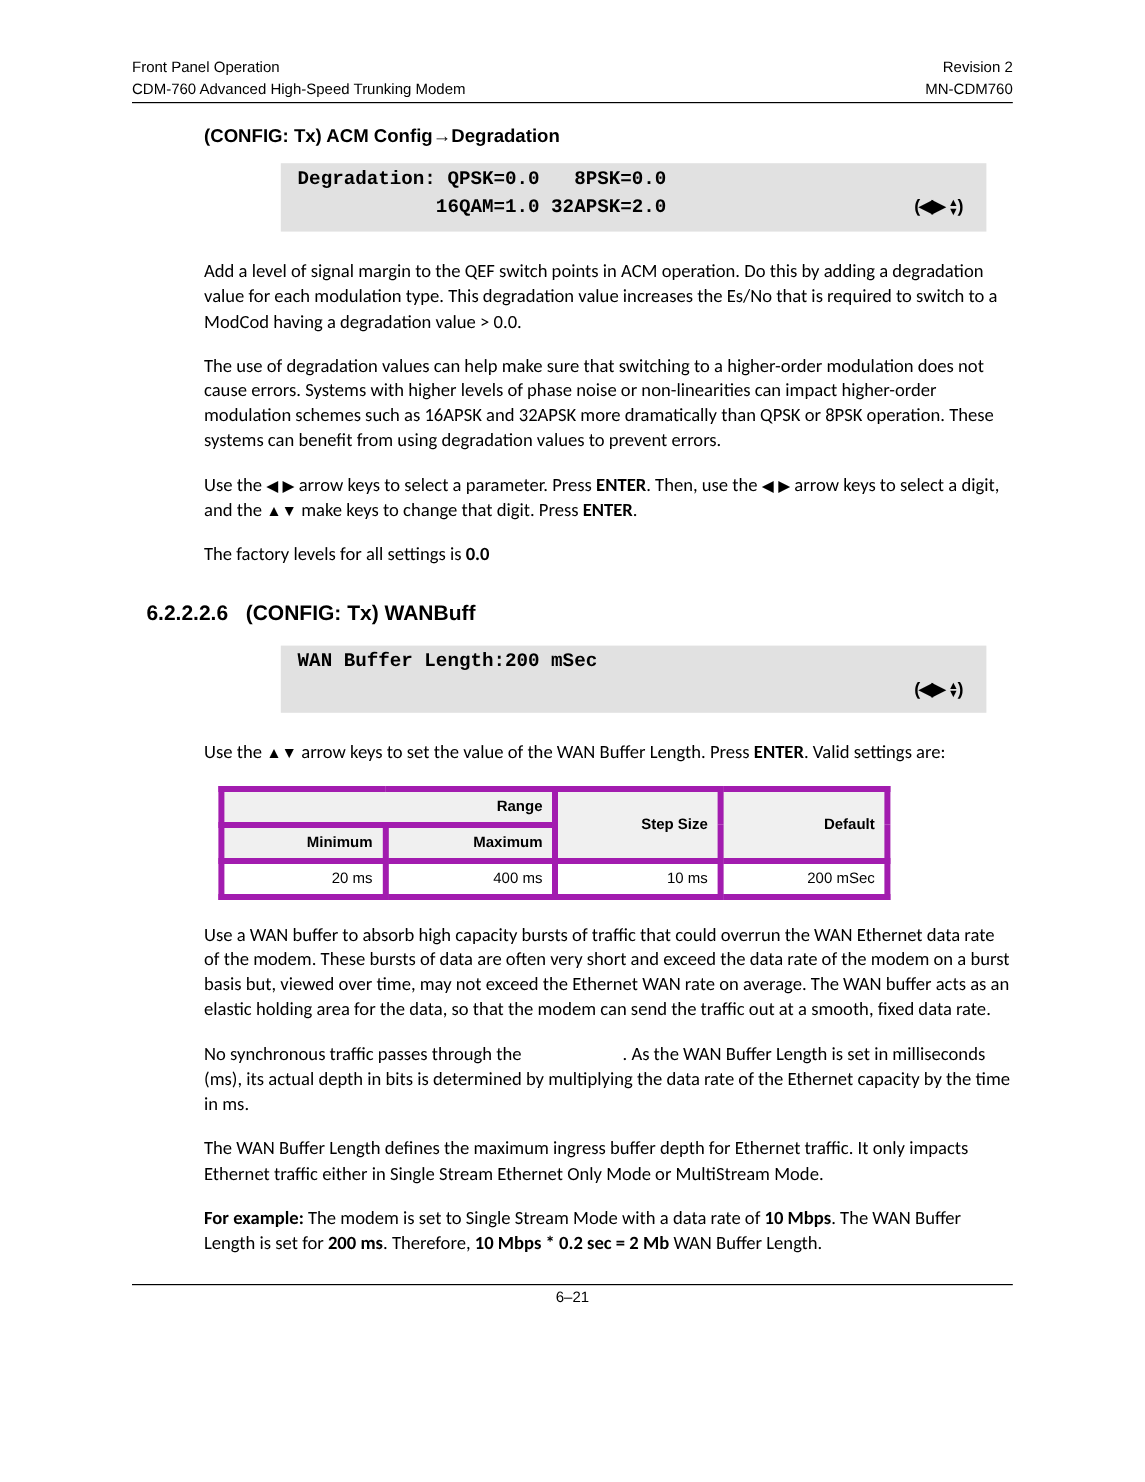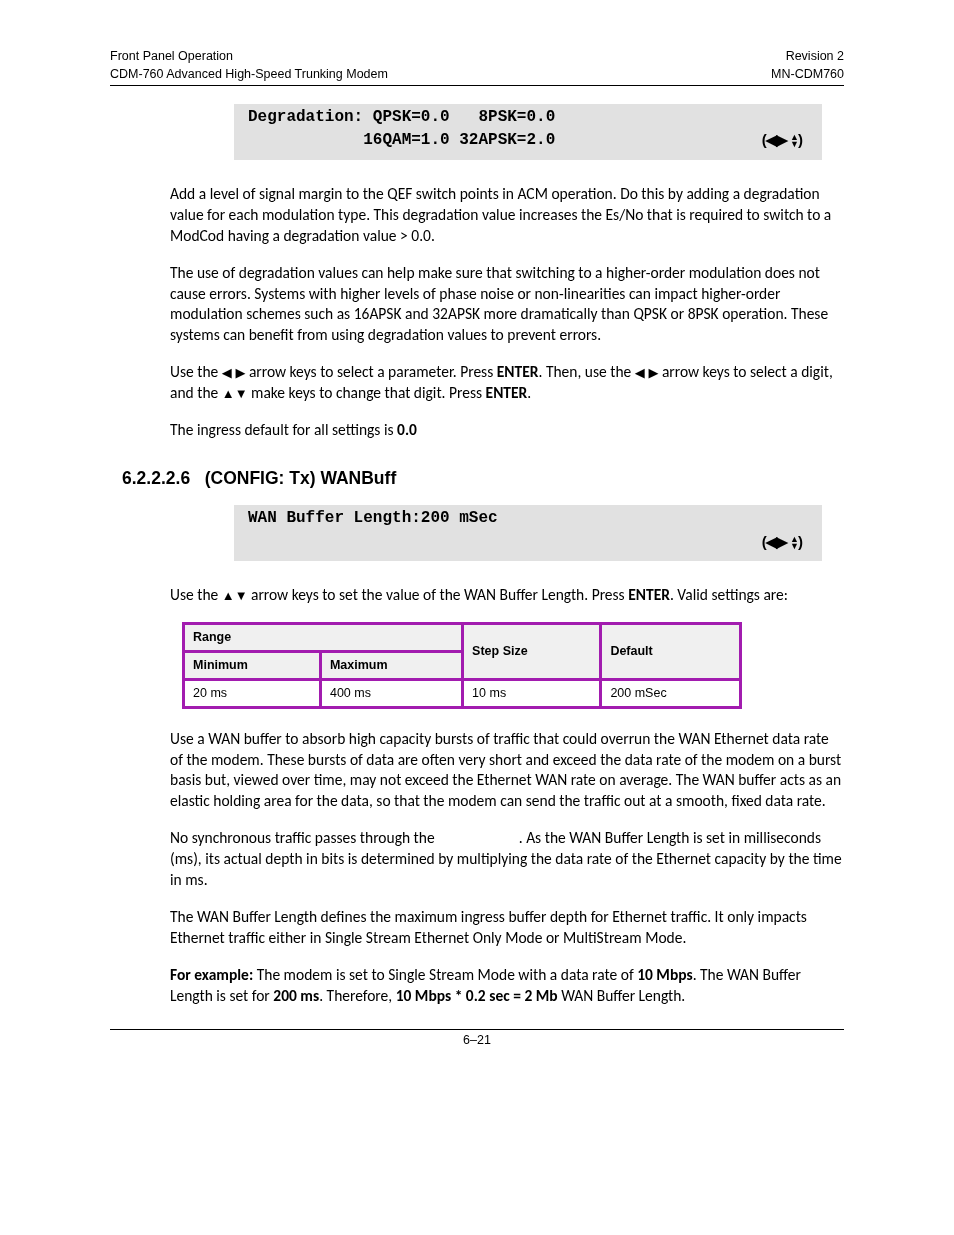--- a/index.html
+++ b/index.html
@@ -35,53 +35,56 @@
     margin: 4px 0 24px 64px;
     width: 560px;
     line-height: 1.45;
     white-space: pre;
   }
   .lcd-row2 { display: flex; justify-content: space-between; align-items: center; }
   .lcd-nav { font-family: Arial, sans-serif; font-weight: bold; font-size: 15px; letter-spacing: -1px; padding-right: 6px; }
   p { margin: 0 0 16px 0; }
   .tri { font-family: Arial, sans-serif; font-size: 13px; }
   table.range { border-collapse: collapse; margin: 4px 0 20px 12px; width: 560px; font-family: Arial, sans-serif; font-size: 12.5px; }
-  table.range th, table.range td { border: 3px solid #a21caf; text-align: left; padding: 4px 8px; }
+  table.range th, table.range td { border: 5px solid #a21caf; text-align: right; padding: 4px 8px; }
   table.range th { background: #f0f0f0; font-weight: bold; }
   .footer { text-align: center; font-size: 12.5px; font-family: Arial, sans-serif; margin-top: 0; }
   b { font-weight: bold; }
 </style>
 </head>
 <body>
 
 <div class="header-row">
   <span>Front Panel Operation</span>
   <span>Revision 2</span>
 </div>
 <div class="header-row">
   <span>CDM-760 Advanced High-Speed Trunking Modem</span>
   <span>MN-CDM760</span>
 </div>
 <hr class="sep">
 
 <div class="content">
 
+  <h3 class="sect">
+    <span>(CONFIG: Tx) ACM Config</span><span>→</span><span>Degradation</span>
+  </h3>
 
   <div class="lcd"><span>Degradation: QPSK=0.0   8PSK=0.0</span>
 <span class="lcd-row2"><span>            16QAM=1.0 32APSK=2.0</span><span class="lcd-nav">(◀▶ <span style="display:inline-block;font-size:9px;line-height:7px;vertical-align:middle;">▲<br>▼</span>)</span></span></div>
 
   <p>Add a level of signal margin to the QEF switch points in ACM operation. Do this by adding a degradation value for each modulation type. This degradation value increases the Es/No that is required to switch to a ModCod having a degradation value &gt; 0.0.</p>
   <p>The use of degradation values can help make sure that switching to a higher-order modulation does not cause errors. Systems with higher levels of phase noise or non-linearities can impact higher-order modulation schemes such as 16APSK and 32APSK more dramatically than QPSK or 8PSK operation. These systems can benefit from using degradation values to prevent errors.</p>
 
   <p>
     <span>Use the </span><span class="tri">◀ ▶</span><span> arrow keys to select a parameter. Press </span><b>ENTER</b><span>. Then, use the </span><span class="tri">◀ ▶</span><span>  arrow keys to select a digit, and the </span><span class="tri">▲▼</span><span> make keys to change that digit. Press </span><b>ENTER</b><span>.</span>
   </p>
 
   <p>
-    <span>The ingress default for all settings is </span><b>0.0</b>
+    <span>The factory levels for all settings is </span><b>0.0</b>
   </p>
 
   <h3 class="numsect">
     <span>6.2.2.2.6</span>&nbsp;&nbsp;&nbsp;<span>(CONFIG: Tx) WANBuff</span>
   </h3>
 
   <div class="lcd"><span>WAN Buffer Length:200 mSec</span>
 <span class="lcd-row2"><span> </span><span class="lcd-nav">(◀▶ <span style="display:inline-block;font-size:9px;line-height:7px;vertical-align:middle;">▲<br>▼</span>)</span></span></div>
 
   <p>

